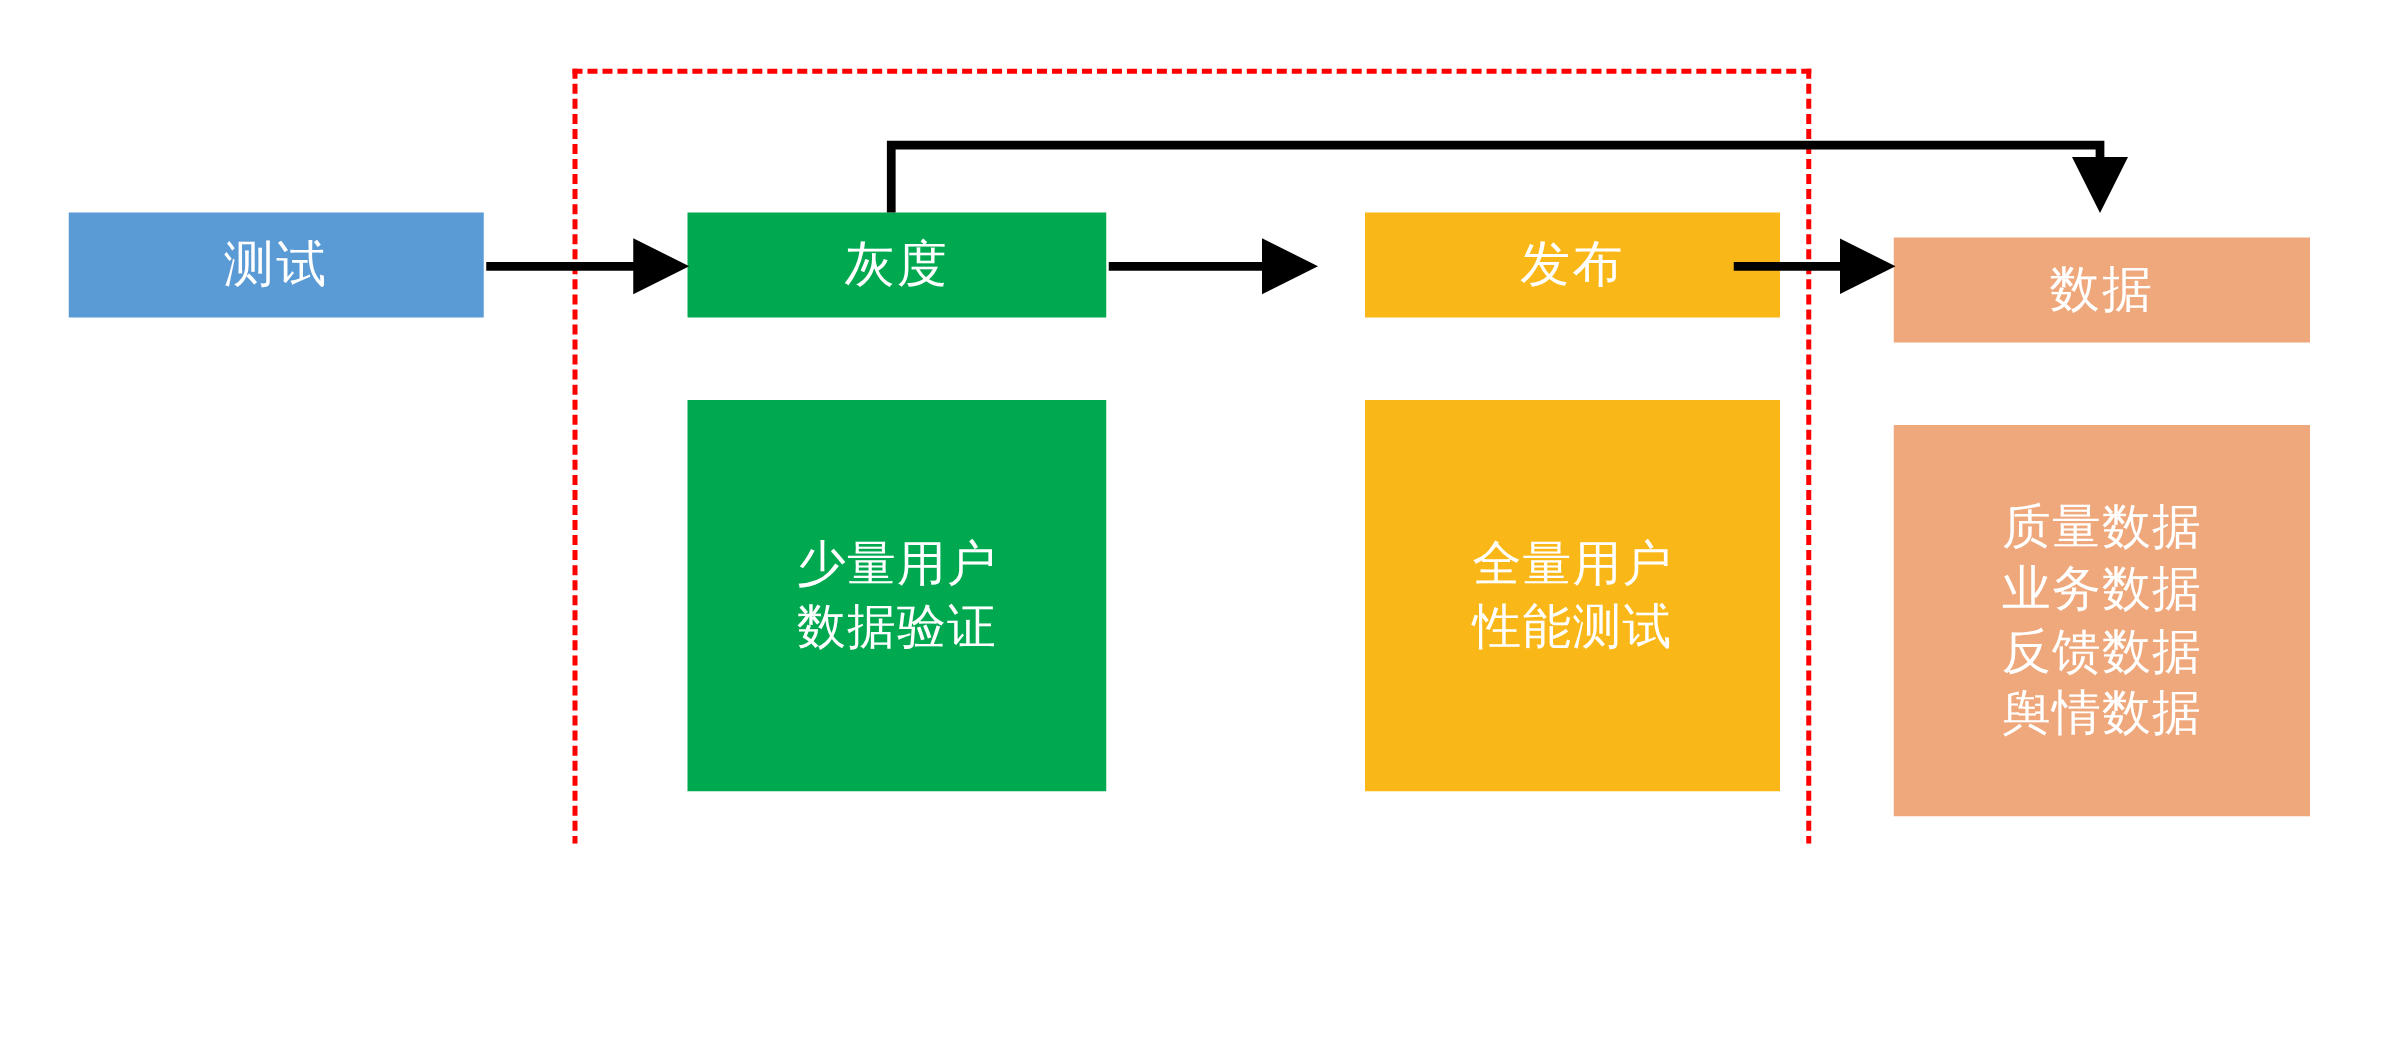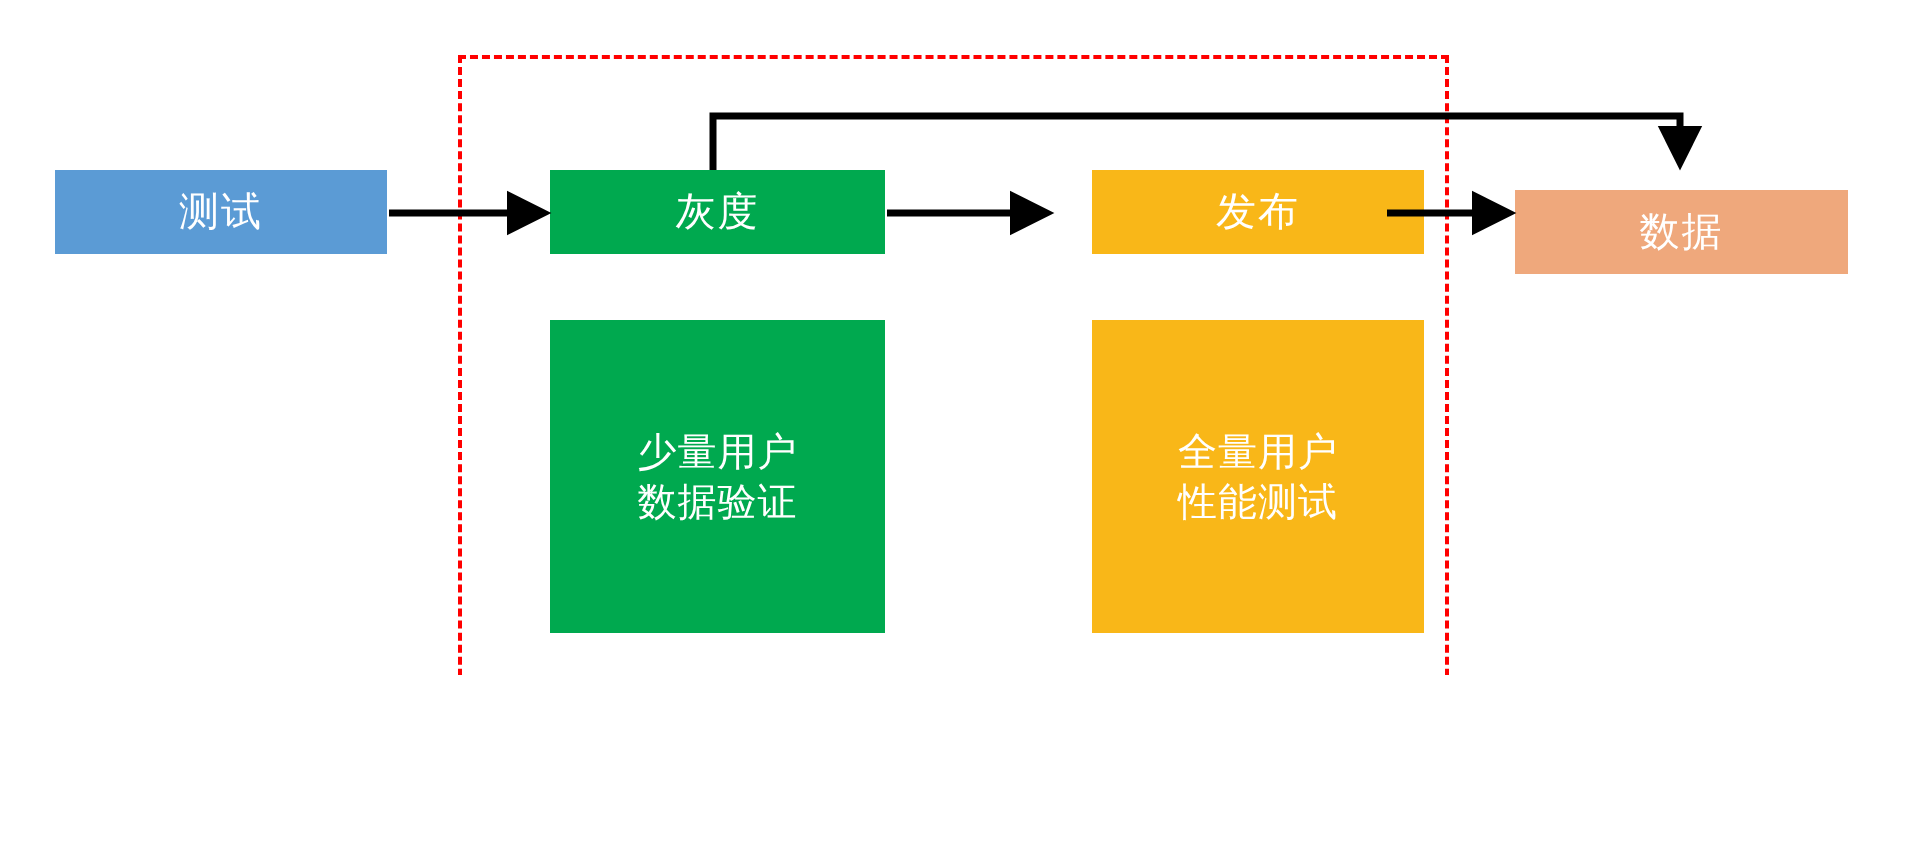--- a/index.html
+++ b/index.html
@@ -93,20 +93,24 @@
 
   <div class="box header col-4 row-header c-orange">数据</div>
 
 
   <div class="box detail col-2 row-detail c-green">少量用户
 数据验证</div>
 
   <div class="box detail col-3 row-detail c-yellow">全量用户
 性能测试</div>
 
+  <div class="box detail col-4 row-detail c-orange">质量数据
+业务数据
+反馈数据
+舆情数据</div>
 
   <svg class="arrow-layer" viewBox="0 0 1920 851" width="1920" height="851">
     <defs>
       <marker id="arrowhead" markerWidth="7" markerHeight="7" refX="5.2" refY="3.5" orient="auto" markerUnits="strokeWidth">
         <polygon points="0 0.3, 6.4 3.5, 0 6.7" fill="#000000"></polygon>
       </marker>
     </defs>
 
     <g>
       <line x1="389" y1="213" x2="543" y2="213" stroke="#000000" stroke-width="7" marker-end="url(#arrowhead)"></line>

